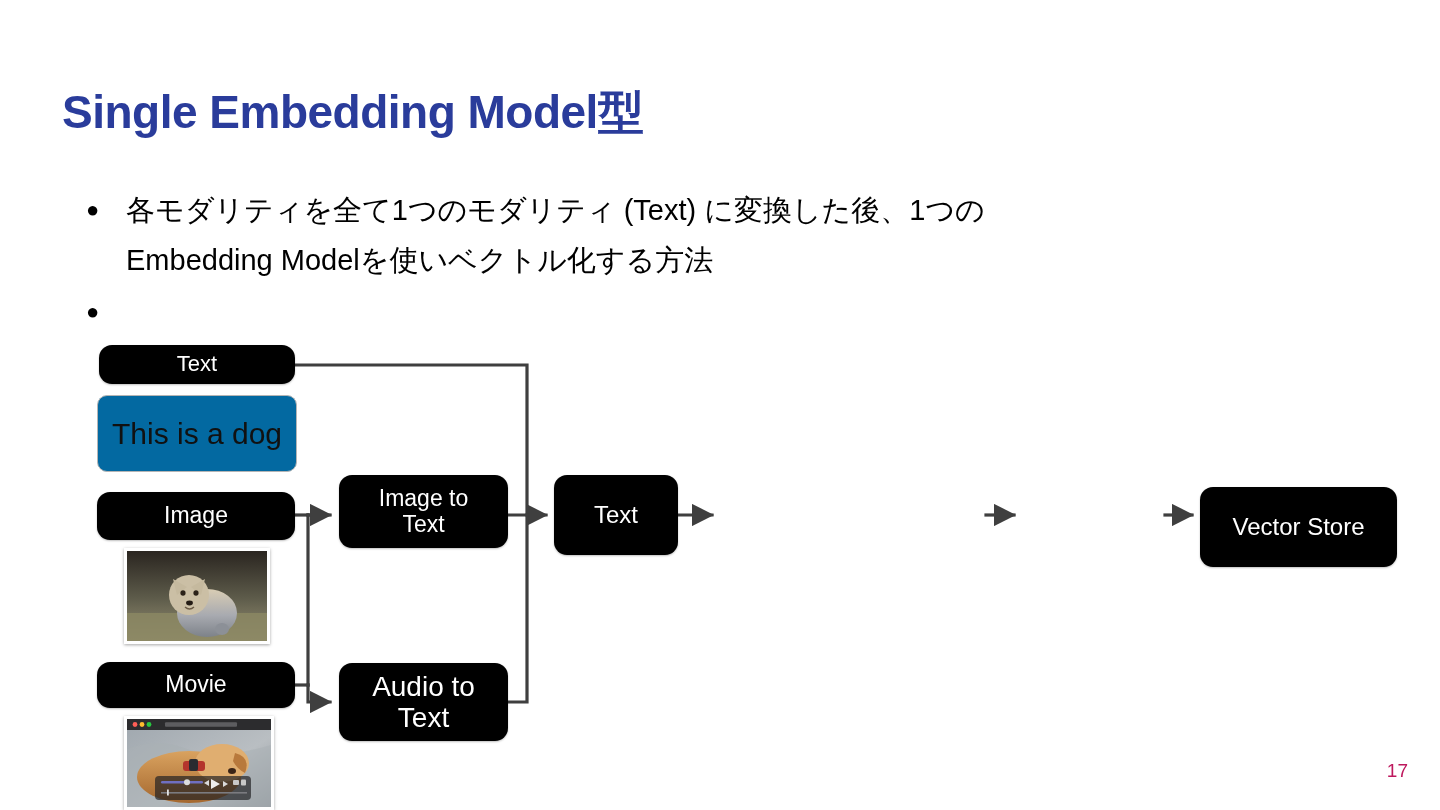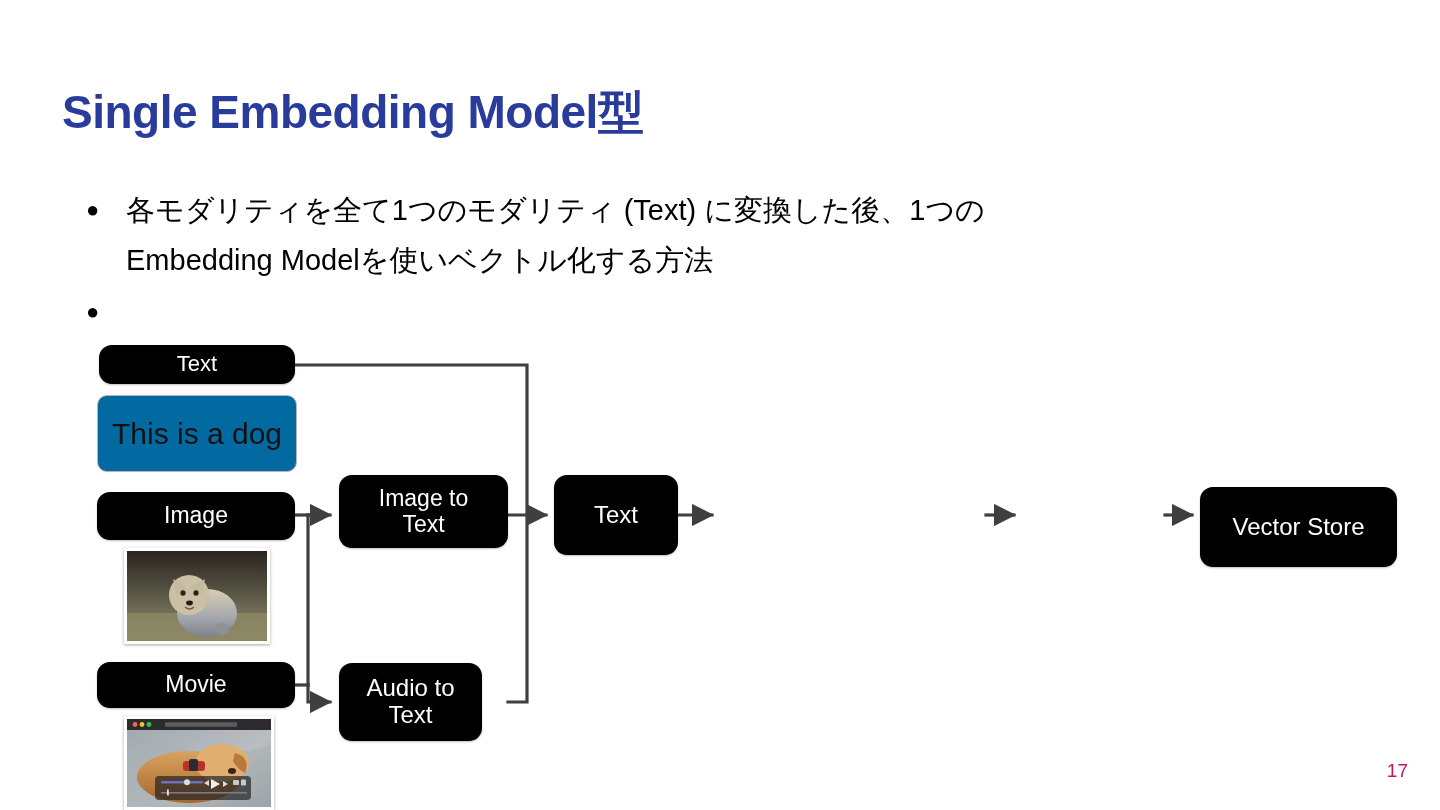--- a/index.html
+++ b/index.html
@@ -185,21 +185,21 @@
         <rect x="106" y="61" width="6" height="5" rx="1" fill="#c8c8c8"></rect>
         <rect x="114" y="60.5" width="5" height="6" rx="1" fill="#c8c8c8"></rect>
         <rect x="34" y="73" width="86" height="1.6" fill="#7b7b80"></rect>
         <rect x="40" y="70.5" width="1.8" height="6" fill="#e4e4e4"></rect>
       </svg>
     </div>
 
     <div class="nodebox" style="left:339px;top:145px;width:169px;height:73px;font-size:23px;white-space:pre-line;">Image to
 Text</div>
 
-    <div class="nodebox" style="left:339px;top:333px;width:143px;height:78px;font-size:24px;white-space:pre-line;">Audio to
+    <div class="nodebox" style="left:339px;top:333px;width:169px;height:78px;font-size:28px;white-space:pre-line;">Audio to
 Text</div>
 
     <div class="nodebox" style="left:554px;top:145px;width:124px;height:80px;font-size:24px;">Text</div>
 
 
 
     <div class="nodebox" style="left:1200px;top:145px;width:197px;height:80px;font-size:24px;margin-top:12px;">Vector Store</div>
 
   </div>
 

